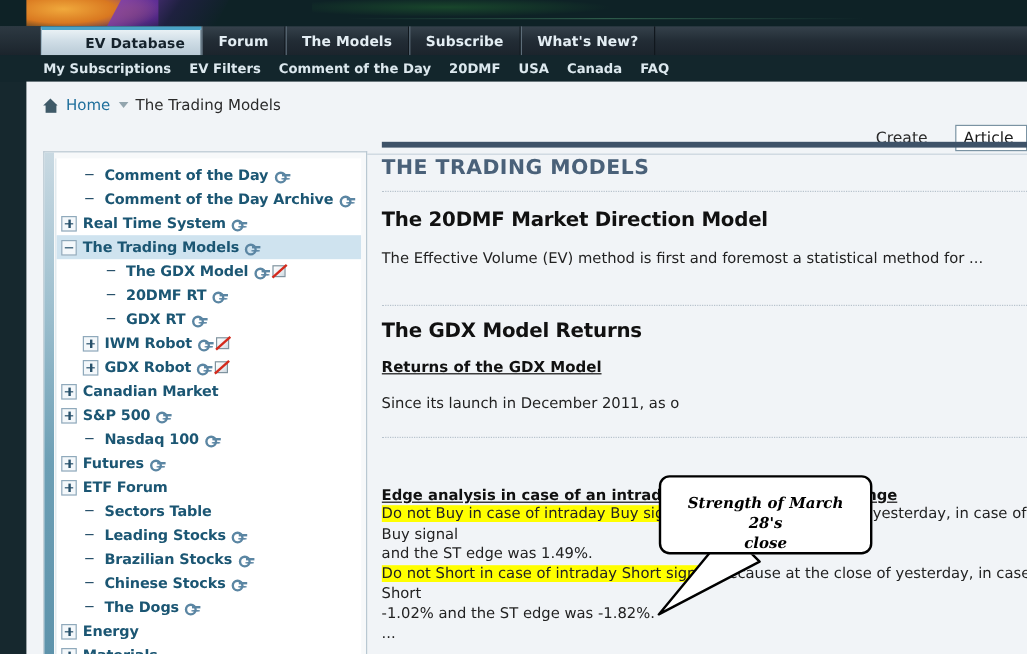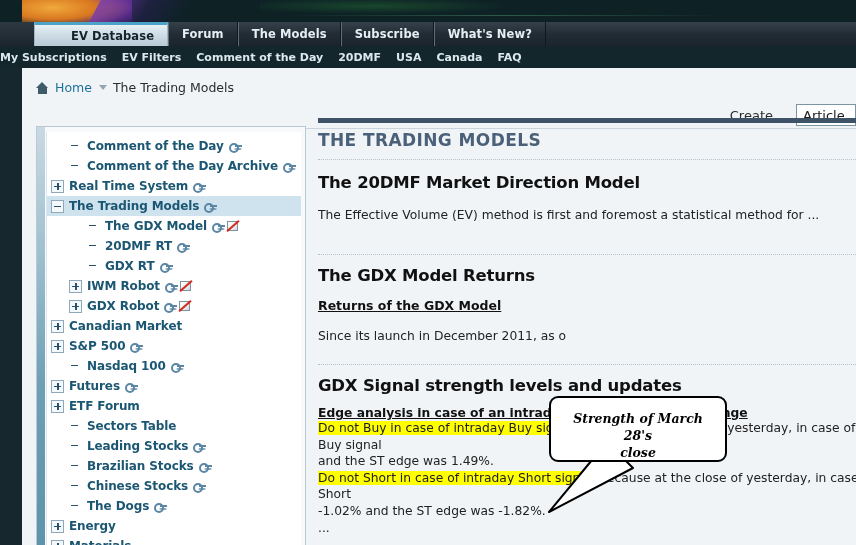--- a/index.html
+++ b/index.html
@@ -68,20 +68,21 @@
     border-right: 1px solid #9fb6c4;
     padding-top: 0px;
     padding-left: 36px;
   }
 
   
   .subnav {
     position: absolute; left: 0; top: 46px; width: 856px; height: 22px;
     background: #13262c;
     display: flex; align-items: center;
+    padding-left: 36px;
     gap: 15px;
   }
   .subnav a {
     font-size: 11px; font-weight: bold; color: #dce8ee;
     text-decoration: none; white-space: nowrap; cursor: pointer;
   }
 
   
   .leftgutter {
     position: absolute; left: 0; top: 68px; width: 22px; height: 477px;
@@ -455,21 +456,20 @@
 
       <div class="h2 h2a">The 20DMF Market Direction Model</div>
       <div class="para pa">The Effective Volume (EV) method is first and foremost a statistical method for ...</div>
       <div class="dotrule r2"></div>
 
       <div class="h2 h2b">The GDX Model Returns</div>
       <div class="h3link">Returns of the GDX Model</div>
       <div class="para pc">Since its launch in December 2011, as o</div>
       <div class="dotrule r3"></div>
 
-      <div class="h2 h2c">GDX Signal strength levels and updates</div>
       <div class="h3link2">Edge analysis in case of an intraday real time GDX MF change</div>
 
       <div class="edge-block">
         <div><span class="hl">Do not Buy in case of intraday Buy signal,</span><span> because at the close of yesterday, in case of a Buy signal</span></div>
         <div>and the ST edge was 1.49%.</div>
         <div><span class="hl">Do not Short in case of intraday Short signal,</span><span> because at the close of yesterday, in case of a Short</span></div>
         <div>-1.02% and the ST edge was -1.82%.</div>
         <div class="ellipsis">...</div>
       </div>
     </div>

